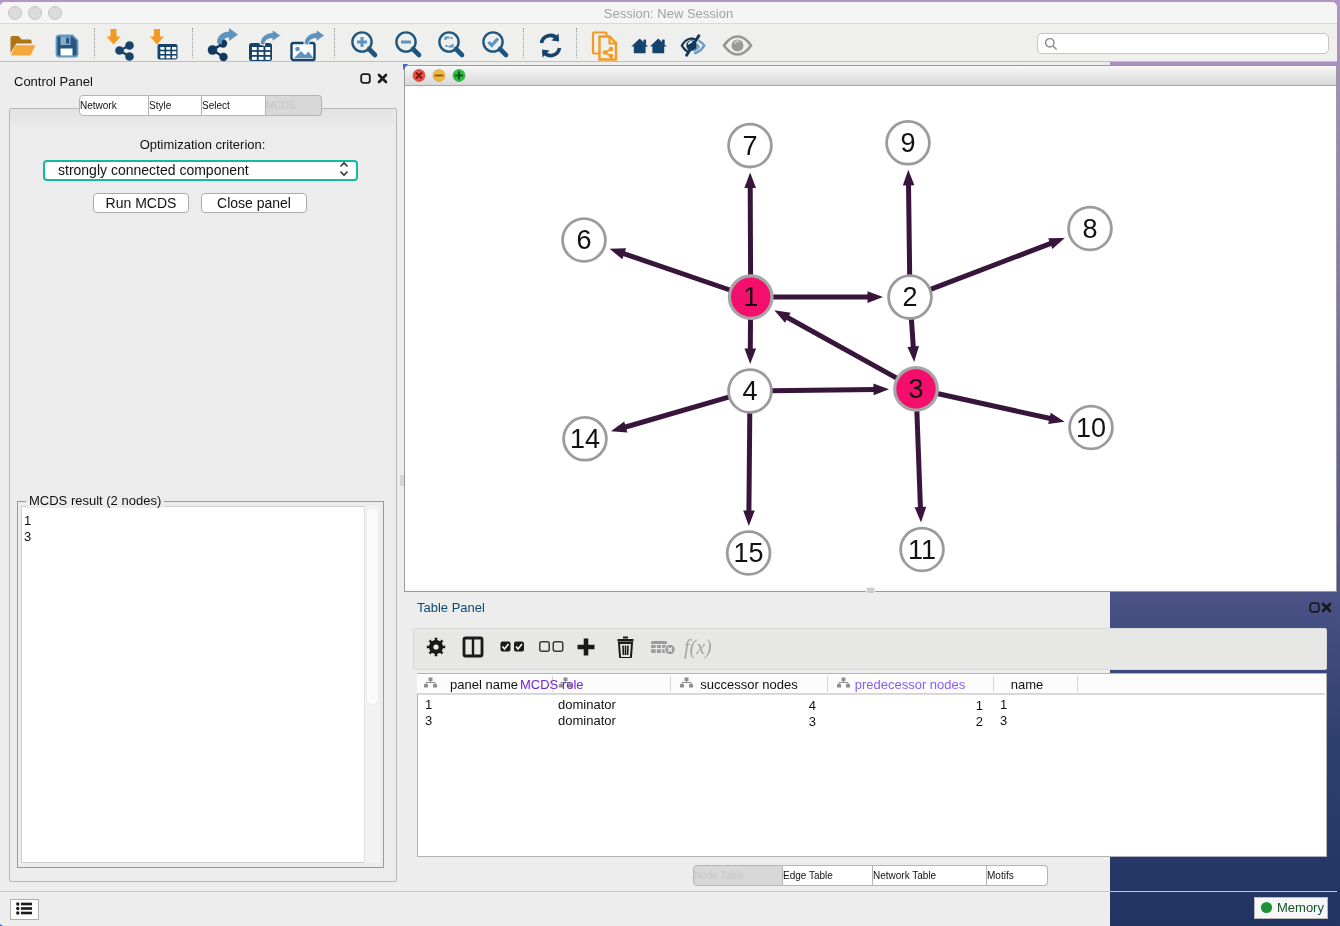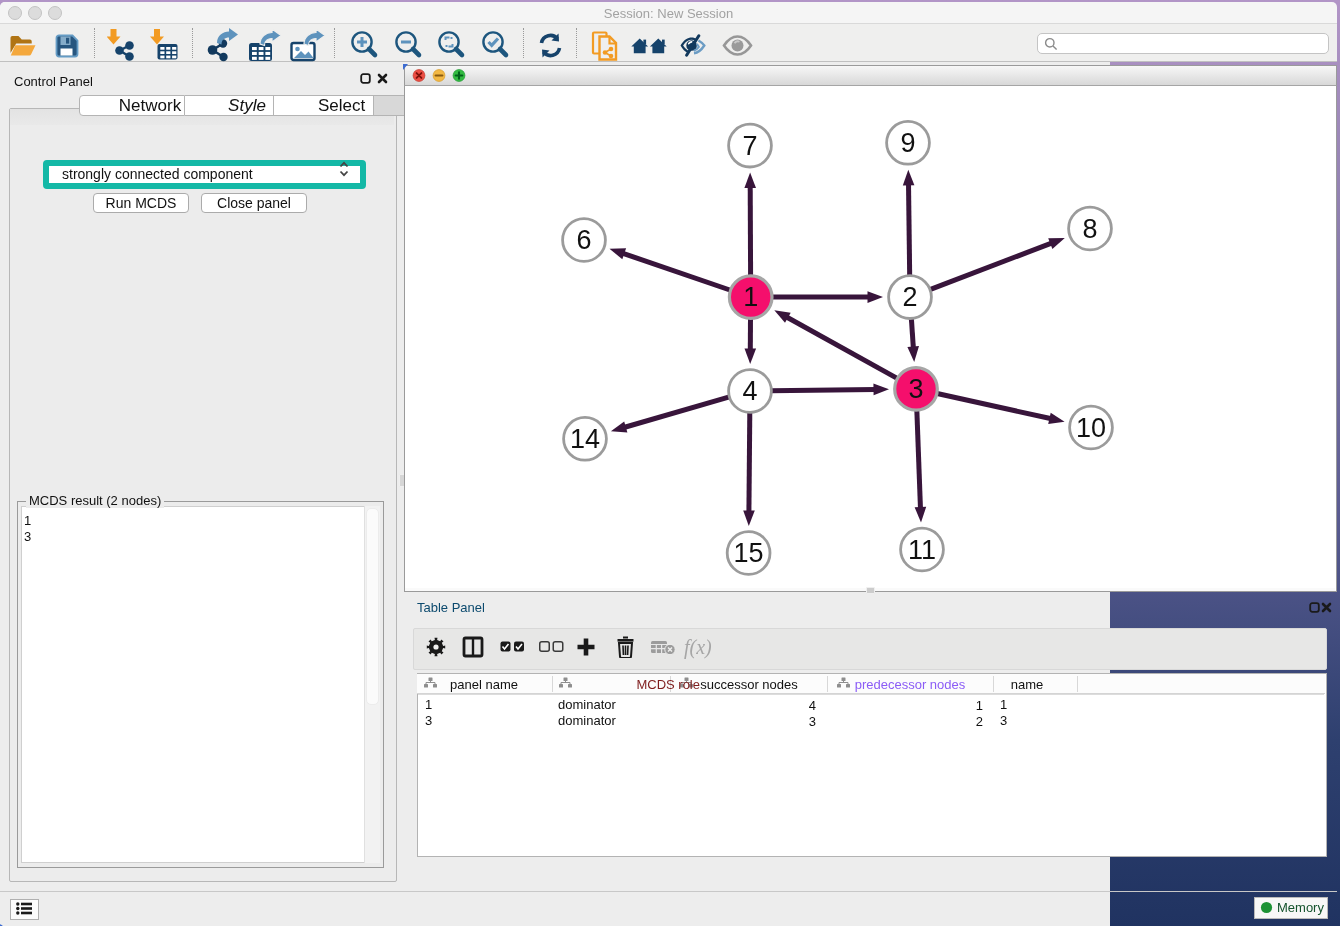--- a/index.html
+++ b/index.html
@@ -14,27 +14,27 @@
   .tl{width:12px;height:12px;border-radius:50%;top:4px;background:#dcdcdc;border:1px solid #c3c3c3;}
   #wtitle{top:4px;left:0;width:1337px;text-align:center;font-size:13px;color:#a2a2a2;}
   
   #toolbar{left:0;top:22px;width:1337px;height:37px;background:#efefee;border-bottom:1px solid #c0c0c0;}
   .tsep{top:5px;height:30px;width:0;border-left:1px dotted #9a9a9a;}
   
   #cp-title{left:14px;top:72px;font-size:13px;color:#111;}
   #cp-box{left:9px;top:106px;width:386px;height:772px;border:1px solid #b7b7b7;border-radius:2px;background:#ececec;}
   #cp-box-top{left:10px;top:107px;width:384px;height:16px;background:linear-gradient(180deg,#e3e3e3,#e9e9e9);}
   .tabrow{display:flex;}
-  .tab{height:19px;line-height:19px;font-size:17px;text-align:center;background:#ffffff;border:1px solid #b4b4b4;border-left:none;color:#111;padding-left:36px;}
+  .tab{height:19px;line-height:19px;font-size:10px;background:#ffffff;border:1px solid #b4b4b4;border-left:none;color:#111;}
   .tab.first{border-left:1px solid #b4b4b4;border-radius:4px 0 0 4px;}
   .tab.last{border-radius:0 4px 4px 0;}
   .tab.sel{background:#d8d8d8;color:#c6c6c6;}
   #cptabs{left:79px;top:93px;}
   #opt-label{left:10px;top:135px;width:385px;text-align:center;font-size:13px;color:#111;}
-  #dropdown{left:43px;top:158px;width:311px;height:17px;background:#fff;border:6px solid #14b8a6;border-radius:4px;}
+  #dropdown{left:43px;top:158px;width:311px;height:17px;background:#fff;border:2px solid #14b8a6;border-radius:4px;}
   #dropdown span{position:absolute;left:13px;top:0px;font-size:14px;color:#111;}
   .btn{background:#fff;border:1px solid #ababab;border-radius:4px;font-size:14px;color:#111;text-align:center;}
   #btn-run{left:93px;top:191px;width:94px;height:18px;line-height:18px;}
   #btn-close{left:201px;top:191px;width:104px;height:18px;line-height:18px;}
   
   #fieldset{left:17px;top:499px;width:365px;height:365px;border:1px solid #9a9a9a;}
   #fieldlegend{left:26px;top:491px;background:#ececec;padding:0 3px;font-size:13px;color:#111;text-align:center;}
   #fieldwhite{left:21px;top:504px;width:357px;height:355px;background:#fff;border:1px solid #cfcfcf;}
   #fieldscroll{left:364px;top:504px;width:15px;height:357px;background:#f2f2f2;border-left:1px solid #e0e0e0;}
   #fieldthumb{left:366px;top:506px;width:11px;height:195px;background:#fbfbfb;border:1px solid #ececec;border-radius:5px;}
@@ -210,24 +210,25 @@
         <circle cx="5.8" cy="5.8" r="4.2" fill="none" stroke="#8b8b8b" stroke-width="1.4"></circle>
         <path d="M9 9 L12.6 12.6" stroke="#8b8b8b" stroke-width="1.4"></path>
       </svg>
     </div>
 
   <div id="cp-title" class="abs">Control Panel</div>
   <div id="cp-box" class="abs"></div>
   <div id="cp-box-top" class="abs"></div>
   <div id="cptabs" class="abs tabrow">
     <div class="tab first" style="width:68px;">Network</div>
-    <div class="tab" style="width:52px;font-style:italic;">Style</div>
+    <div class="tab" style="width:52px;">Style</div>
     <div class="tab" style="width:63px;">Select</div>
     <div class="tab last sel" style="width:55px;">MCDS</div>
   </div>
+  <div id="opt-label" class="abs">Optimization criterion:</div>
   <div id="dropdown" class="abs">
       <span>strongly connected component</span>
     </div>
   <div id="btn-run" class="abs btn">Run MCDS</div>
   <div id="btn-close" class="abs btn">Close panel</div>
   <div id="fieldset" class="abs"></div>
   <div id="fieldwhite" class="abs"></div>
   <div id="fieldscroll" class="abs"></div>
   <div id="fieldthumb" class="abs"></div>
   <div id="fieldlegend" class="abs">MCDS result (2 nodes)</div>
@@ -415,34 +416,40 @@
       </svg>
 <svg class="abs" style="left:837px;top:675px;" width="13" height="11" viewBox="0 0 13 11">
         <g fill="#8e8e8e">
           <rect x="4.5" y="0.5" width="4" height="3.6" rx="0.5"></rect>
           <rect x="0" y="7" width="4" height="3.6" rx="0.5"></rect>
           <rect x="9" y="7" width="4" height="3.6" rx="0.5"></rect>
           <path d="M6.5 4 v2 M2 7 v-1.5 h9 V7" stroke="#8e8e8e" stroke-width="1" fill="none"></path>
         </g>
       </svg>
 <div class="abs" style="left:394px;top:675px;width:180px;text-align:center;font-size:13px;color:#111;">panel name</div>
-<div class="abs" style="left:520px;top:675px;width:180px;text-align:right;font-size:13px;color:#7f1d1d;">MCDS role</div>
+<div class="abs" style="left:520px;top:675px;width:180px;text-align:left;font-size:13px;color:#6d28d9;">MCDS role</div>
 <div class="abs" style="left:659px;top:675px;width:180px;text-align:center;font-size:13px;color:#111;">successor nodes</div>
 <div class="abs" style="left:820px;top:675px;width:180px;text-align:center;font-size:13px;color:#8b5cf6;">predecessor nodes</div>
 <div class="abs" style="left:937px;top:675px;width:180px;text-align:center;font-size:13px;color:#111;">name</div>
 <div class="abs td" style="left:425px;top:695px;">1</div>
 <div class="abs td" style="left:558px;top:695px;">dominator</div>
 <div class="abs td" style="left:716px;top:696px;width:100px;text-align:right;">4</div>
 <div class="abs td" style="left:883px;top:696px;width:100px;text-align:right;">1</div>
 <div class="abs td" style="left:1000px;top:695px;">1</div>
 <div class="abs td" style="left:425px;top:711px;">3</div>
 <div class="abs td" style="left:558px;top:711px;">dominator</div>
 <div class="abs td" style="left:716px;top:712px;width:100px;text-align:right;">3</div>
 <div class="abs td" style="left:883px;top:712px;width:100px;text-align:right;">2</div>
 <div class="abs td" style="left:1000px;top:711px;">3</div>
     </div>
   <div id="tablewhite" class="abs"></div>
   <div id="thead-line" class="abs"></div>
 
+  <div id="bottabs" class="abs tabrow">
+    <div class="tab first sel" style="width:88px;">Node Table</div>
+    <div class="tab" style="width:89px;">Edge Table</div>
+    <div class="tab" style="width:113px;">Network Table</div>
+    <div class="tab last" style="width:60px;">Motifs</div>
+  </div>
   <div id="statusline" class="abs"></div>
   <div id="memorybtn" class="abs"></div>
   <div id="listbtn" class="abs"></div>
 </div>
 
 </body></html>

